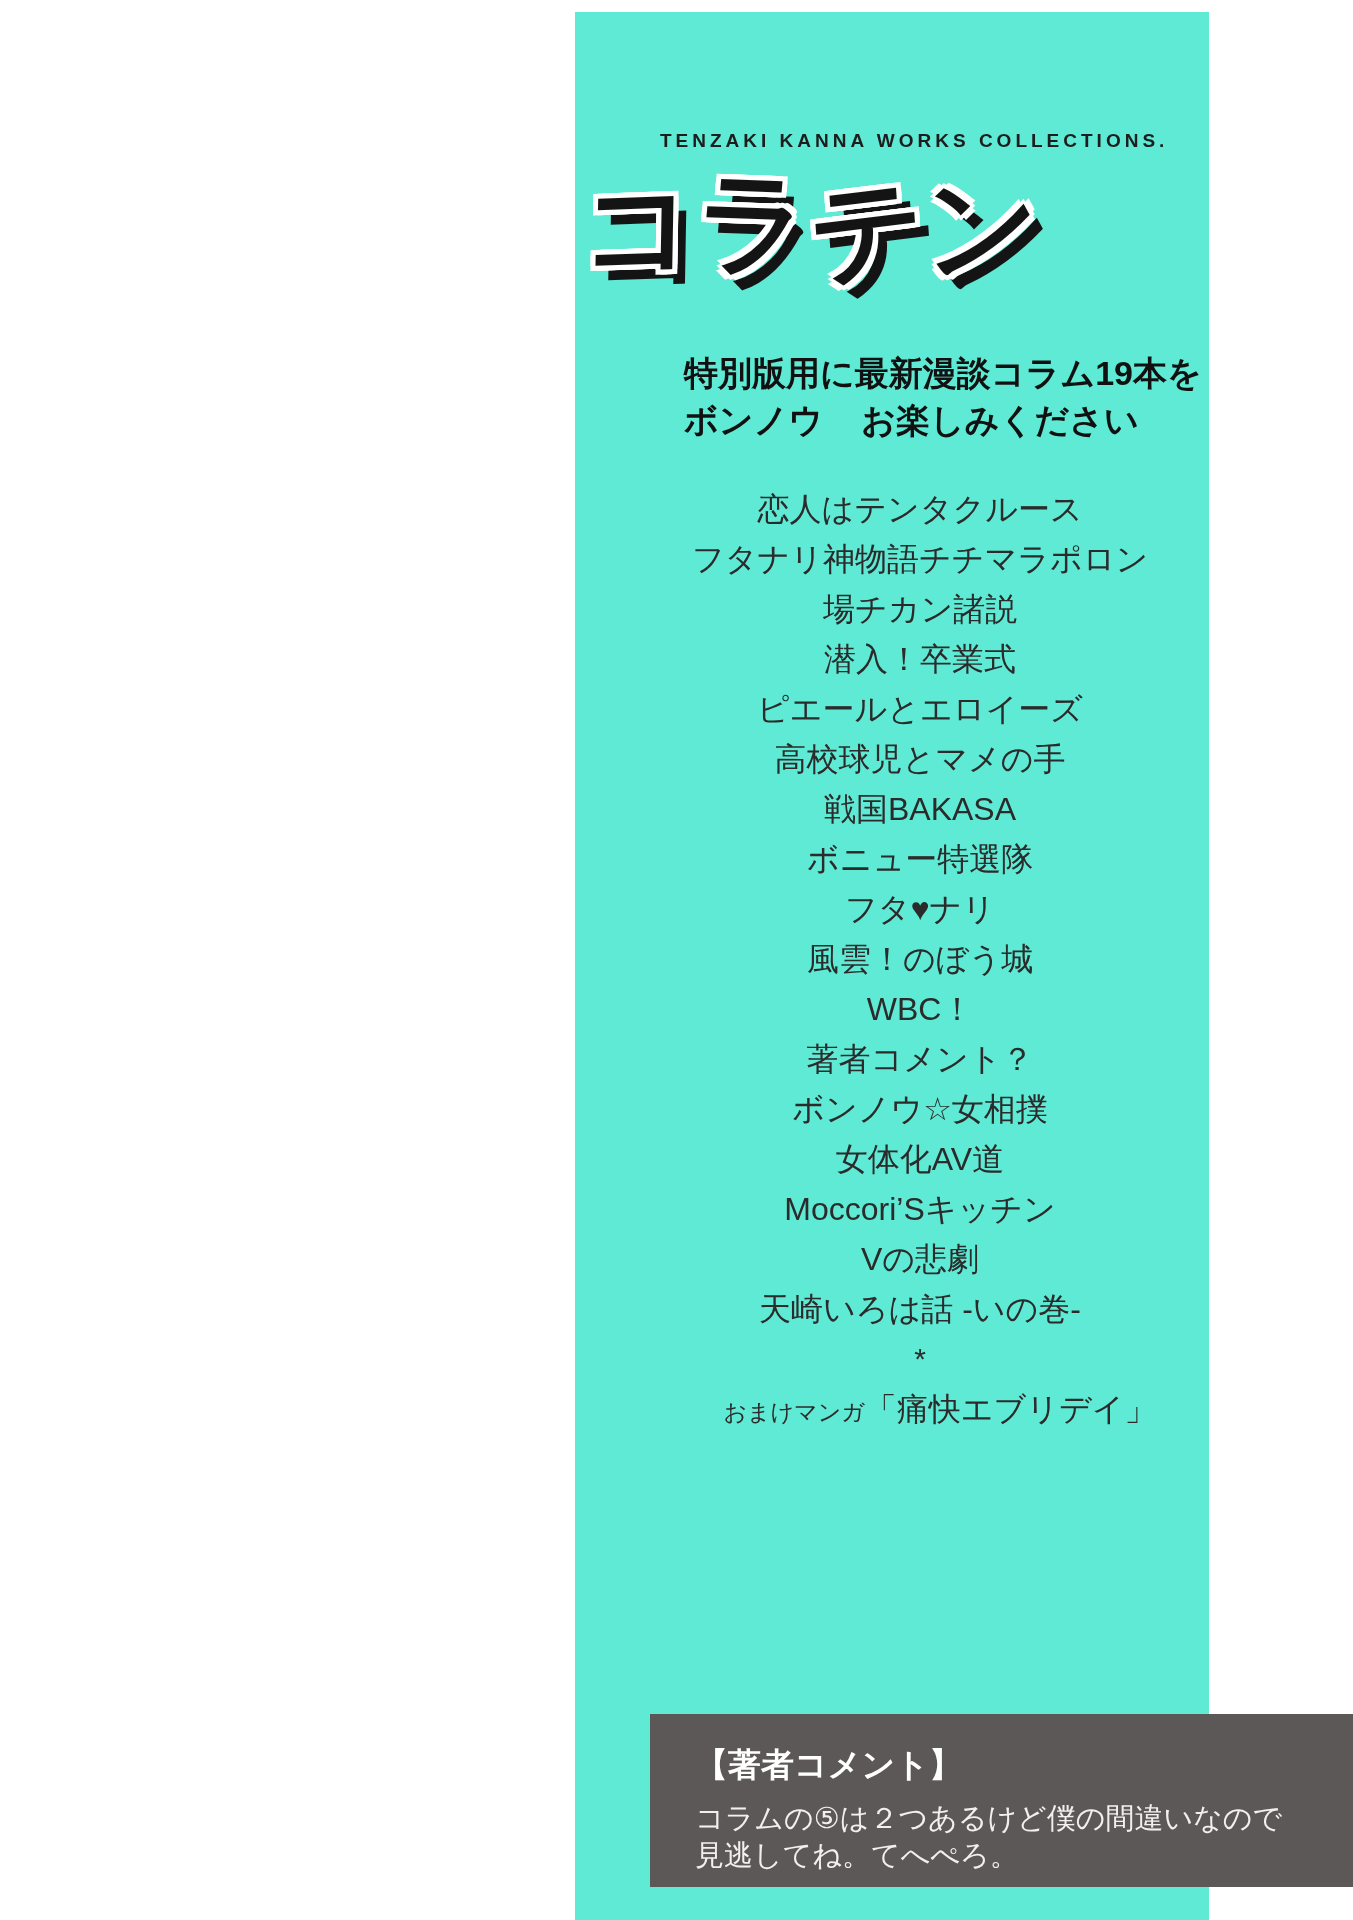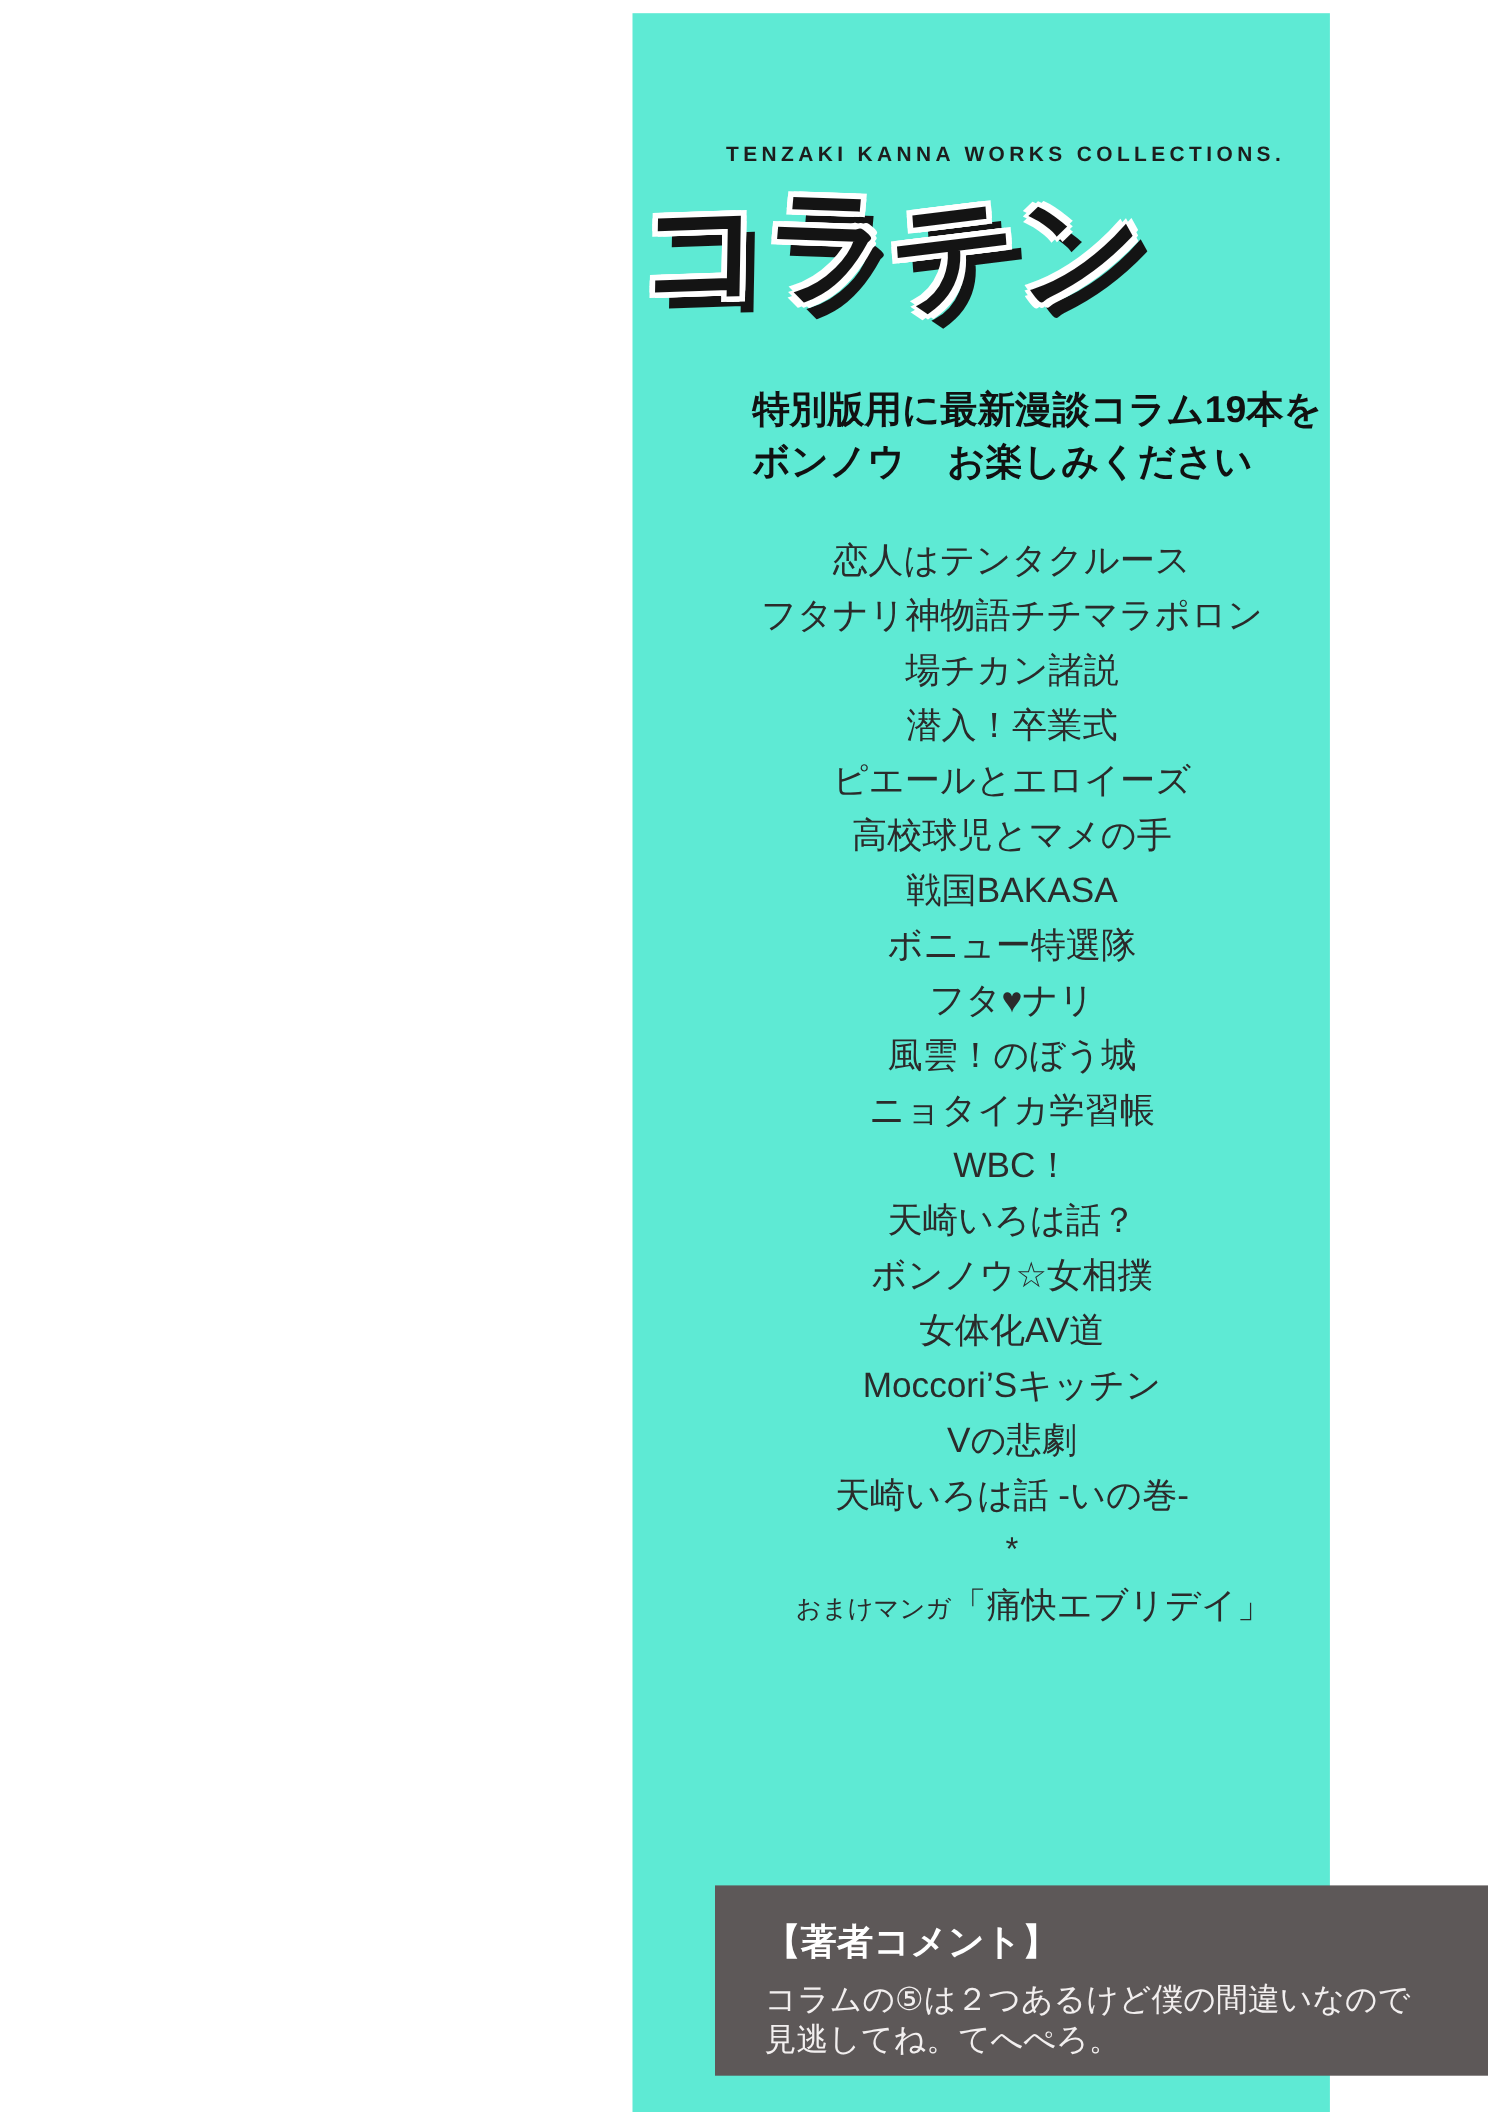--- a/index.html
+++ b/index.html
@@ -137,23 +137,22 @@
           <div class="work-row">恋人はテンタクルース</div>
           <div class="work-row">フタナリ神物語チチマラポロン</div>
           <div class="work-row">場チカン諸説</div>
           <div class="work-row">潜入！卒業式</div>
           <div class="work-row">ピエールとエロイーズ</div>
           <div class="work-row">高校球児とマメの手</div>
           <div class="work-row">戦国BAKASA</div>
           <div class="work-row">ボニュー特選隊</div>
           <div class="work-row">フタ♥ナリ</div>
           <div class="work-row">風雲！のぼう城</div>
-          <div class="work-row">ニョタイカ学習帳</div>
           <div class="work-row">WBC！</div>
-          <div class="work-row">天崎いろは話？</div>
+          <div class="work-row">著者コメント？</div>
           <div class="work-row">ボンノウ☆女相撲</div>
           <div class="work-row">女体化AV道</div>
           <div class="work-row">Moccori’Sキッチン</div>
           <div class="work-row">Vの悲劇</div>
           <div class="work-row">天崎いろは話 -いの巻-</div>
         </div>
       <div class="sep-row">*</div>
       <div class="bonus-row">
         <span class="bonus-prefix">おまけマンガ</span><span class="bonus-title">「痛快エブリデイ」</span>
       </div>

